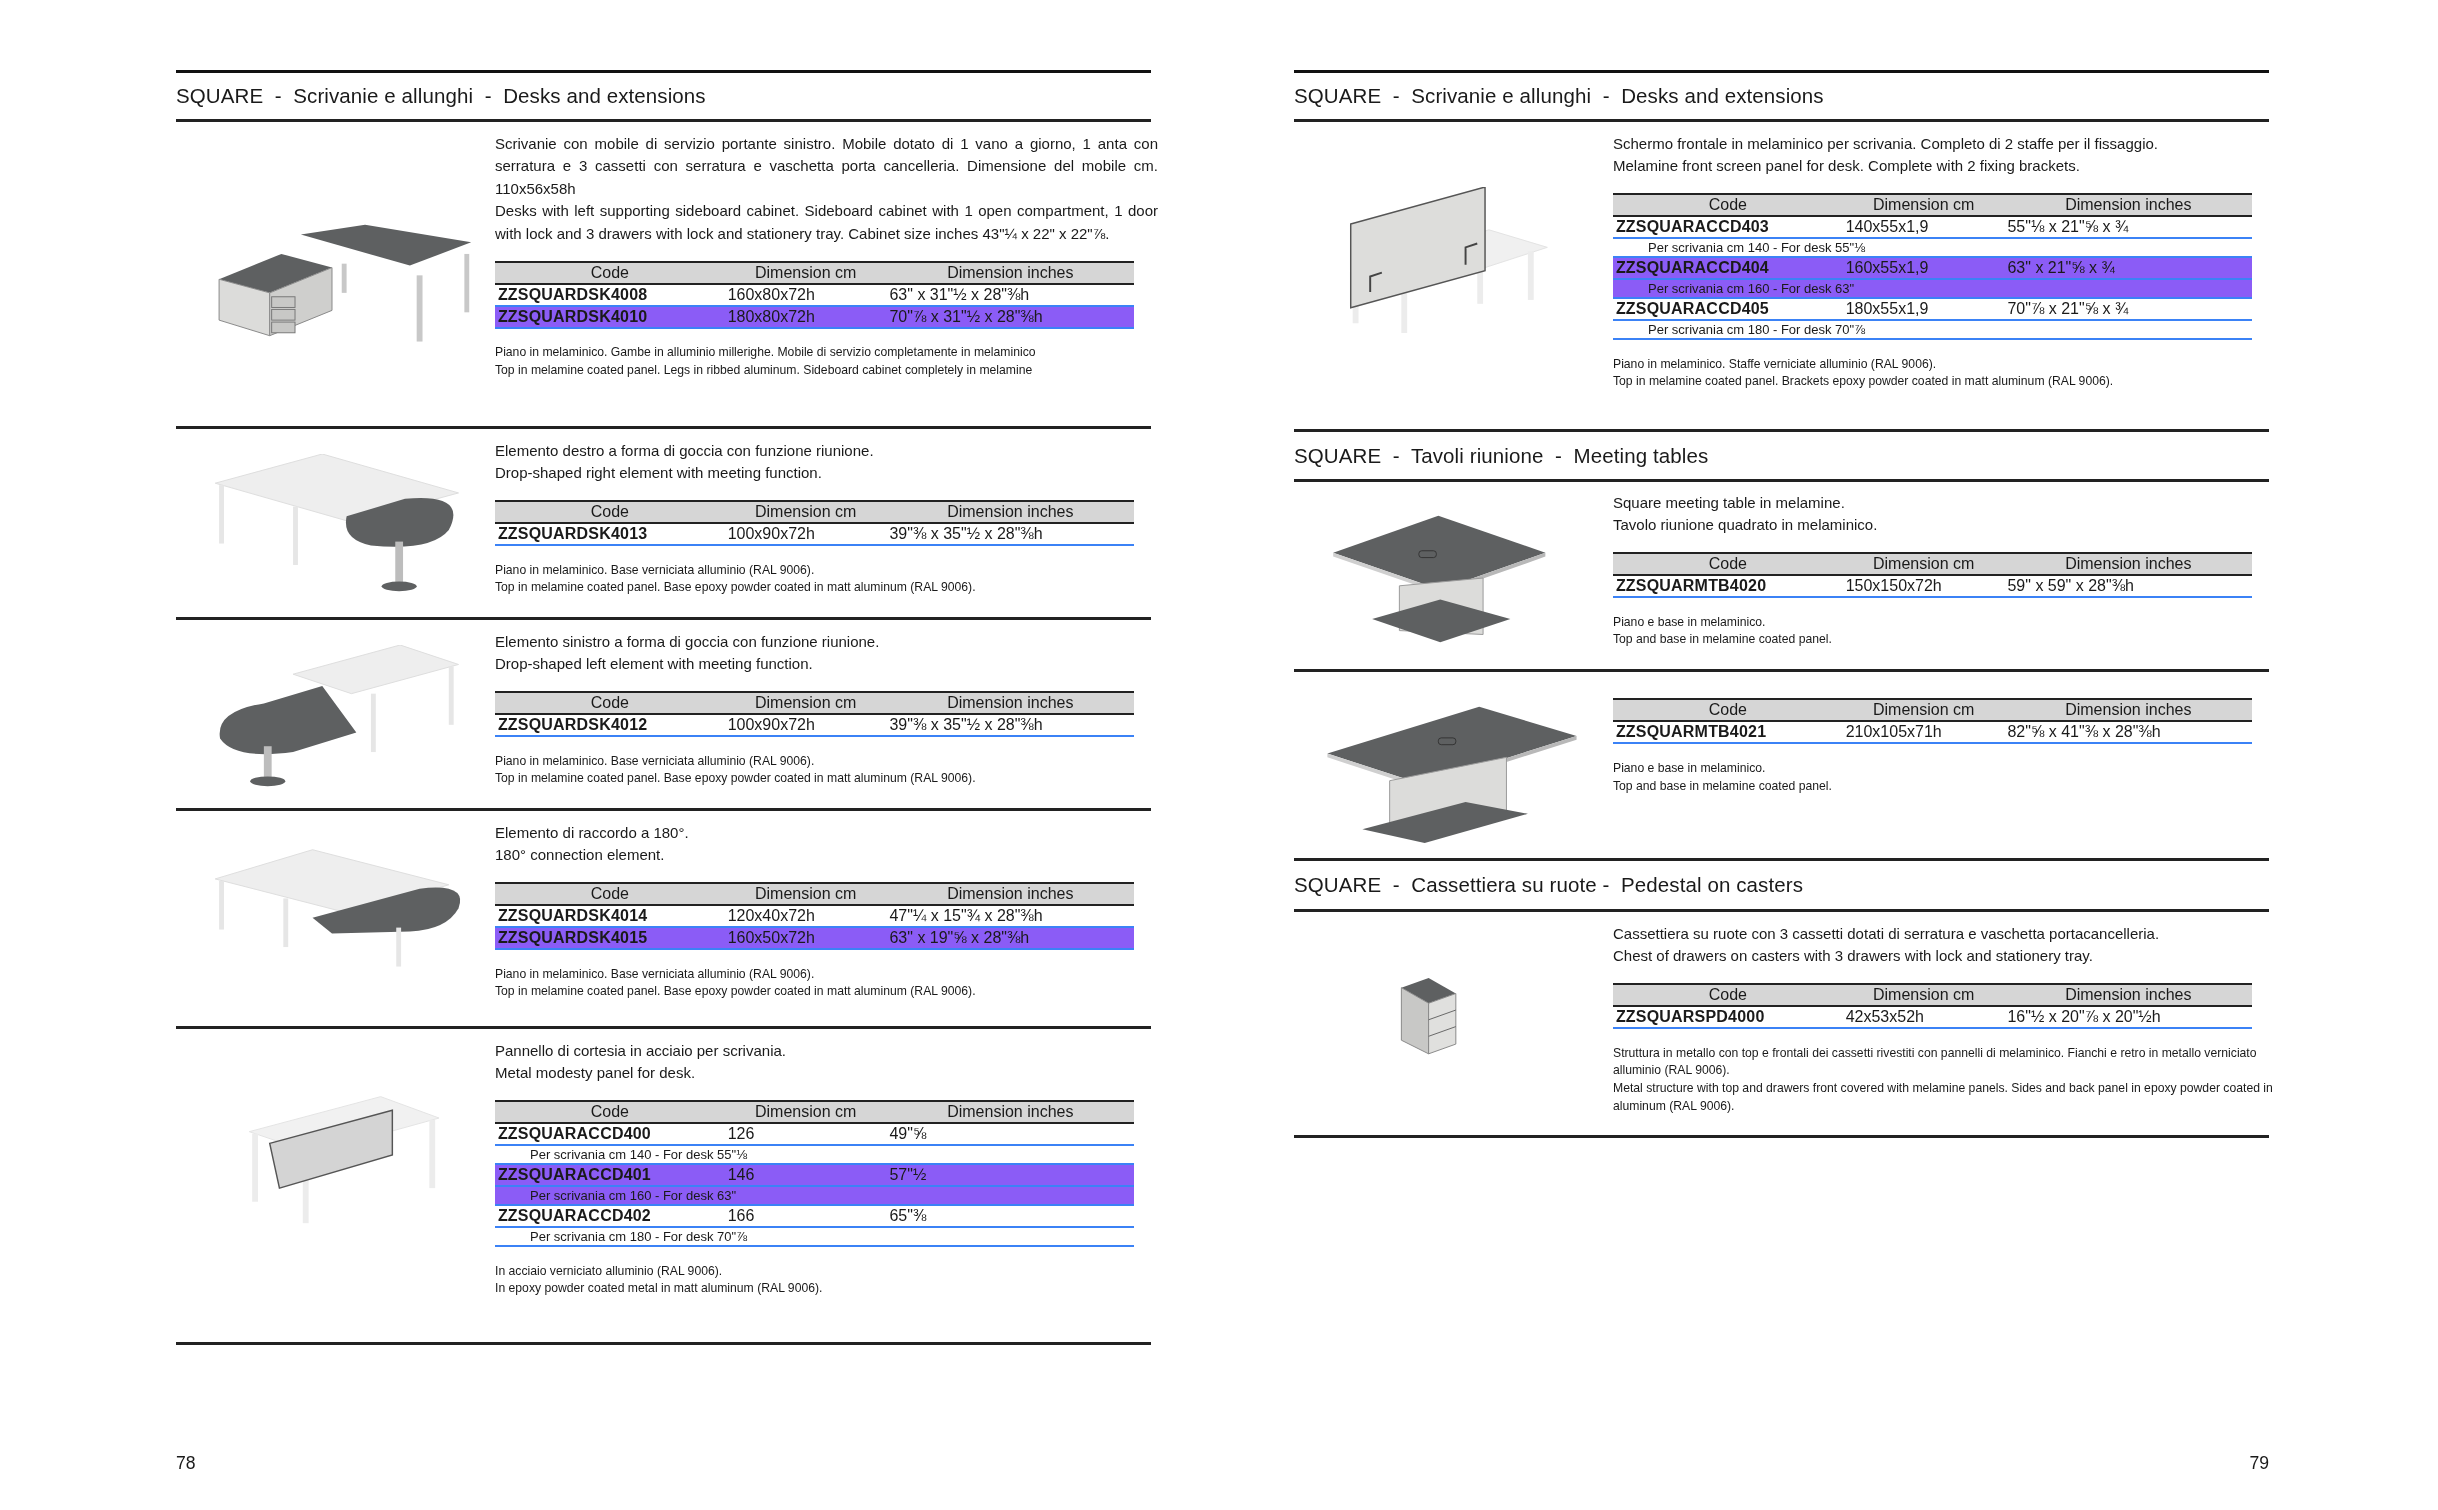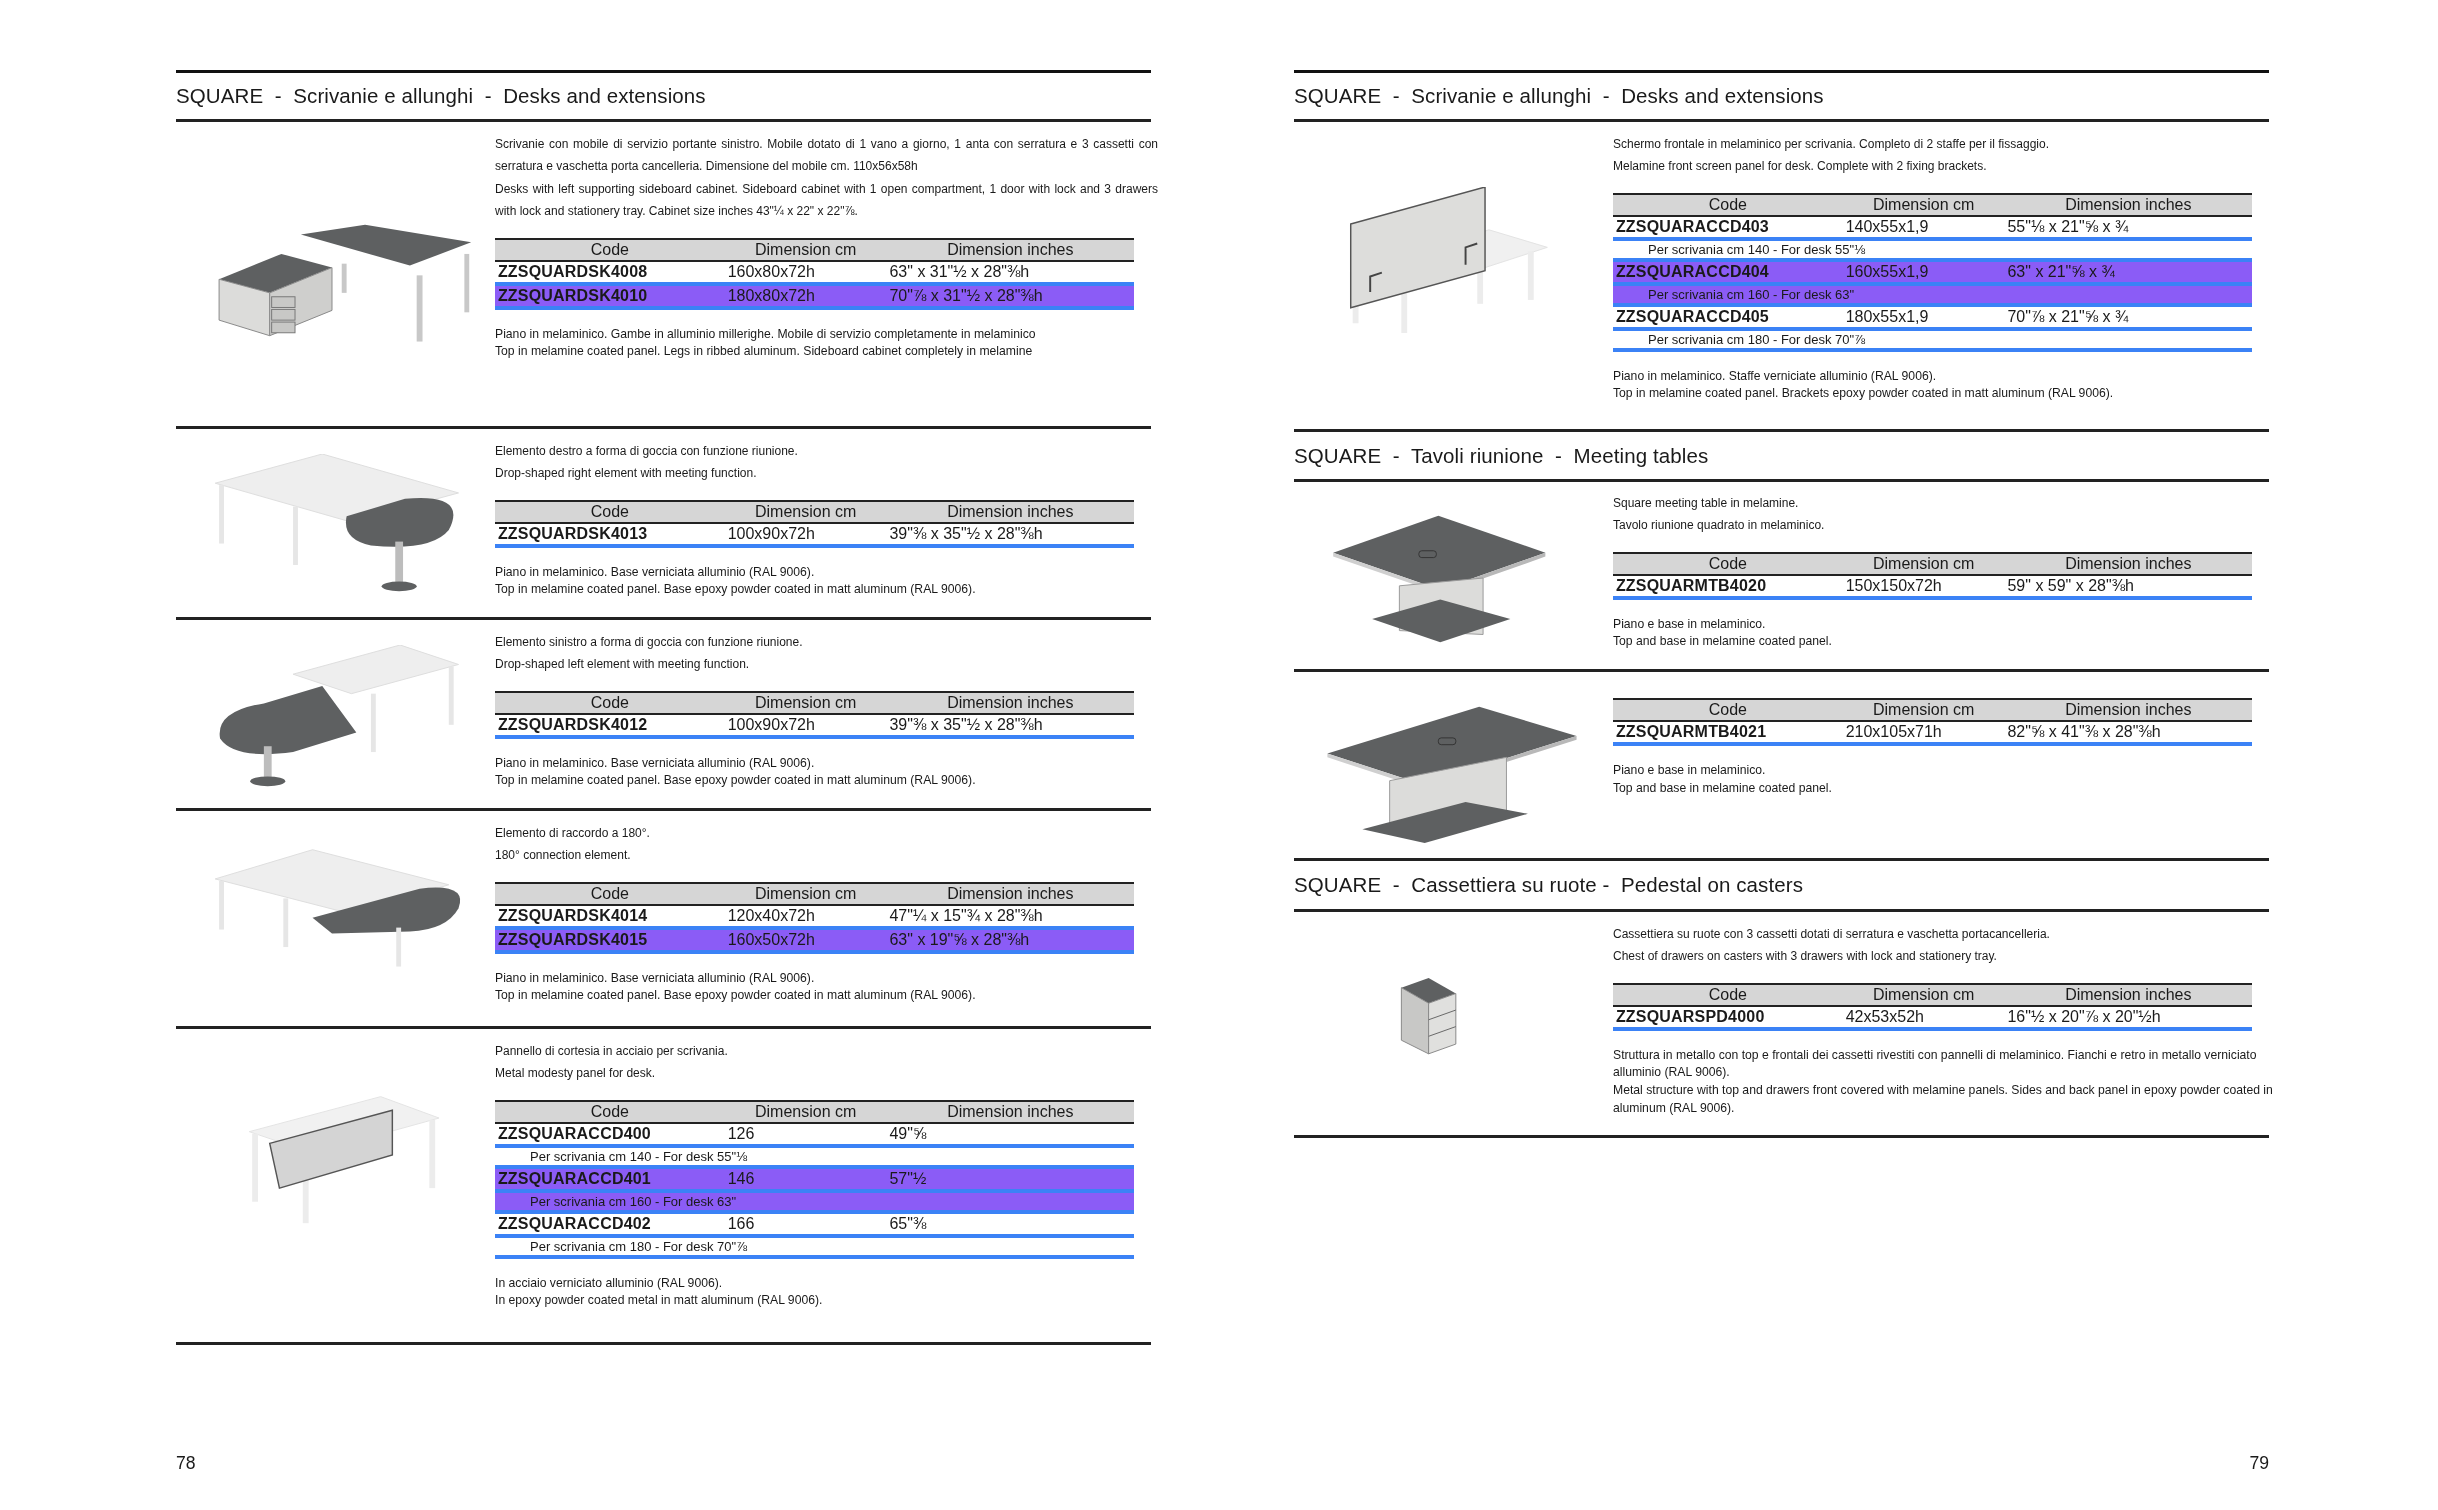--- a/index.html
+++ b/index.html
@@ -8,26 +8,26 @@
   .page { position:absolute; top:0; height:1219px; }
   .page.left { left:176px; width:975px; }
   .page.right { left:1294px; width:975px; }
   .hdr-rule { position:absolute; left:0; right:0; height:2.9px; background:#111; }
   .section-title { position:absolute; left:0; font-size:20.5px; letter-spacing:0.1px; white-space:pre; }
   .sep { position:absolute; left:0; right:0; height:2.9px; background:#222; }
   .product { position:absolute; left:0; right:0; }
   .pimg { position:absolute; left:0; width:312px; }
   .pimg svg { display:block; }
   .ptext { position:absolute; left:319px; width:663px; }
-  .desc { font-size:12px; line-height:22.4px; text-align:justify; margin:0; }
+  .desc { font-size:15px; line-height:22.4px; text-align:justify; margin:0; }
   .desc p { margin:0; }
   table.spec { border-collapse:collapse; width:639px; margin-top:15.6px; font-size:16px; }
   table.spec th { background:#d6d6d6; text-align:center; font-weight:normal; padding:1px 2.9px;
                   border-top:2.9px solid #222; border-bottom:2px solid #222; height:17.6px; }
-  table.spec td { padding:1px 2.9px; height:17.6px; border-bottom:4px solid #3b82f6; white-space:nowrap; }
+  table.spec td { padding:1px 2.9px; height:17.6px; border-bottom:2px solid #3b82f6; white-space:nowrap; }
   table.spec td.code { font-weight:bold; letter-spacing:0.2px; }
   table.spec tr.shade td { background:#8b5cf6;margin-left:15px; }
   table.spec tr.sub td { font-size:13px; padding-left:35px; height:14.6px; }
   .c1 { width:224px; } .c2 { width:156px; }
   .notes { font-size:12.2px; line-height:17.6px; margin-top:15.6px; }
   .notes p { margin:0; }
   .pageno { position:absolute; top:1453px; font-size:17.6px; }
 </style>
 </head>
 <body>

